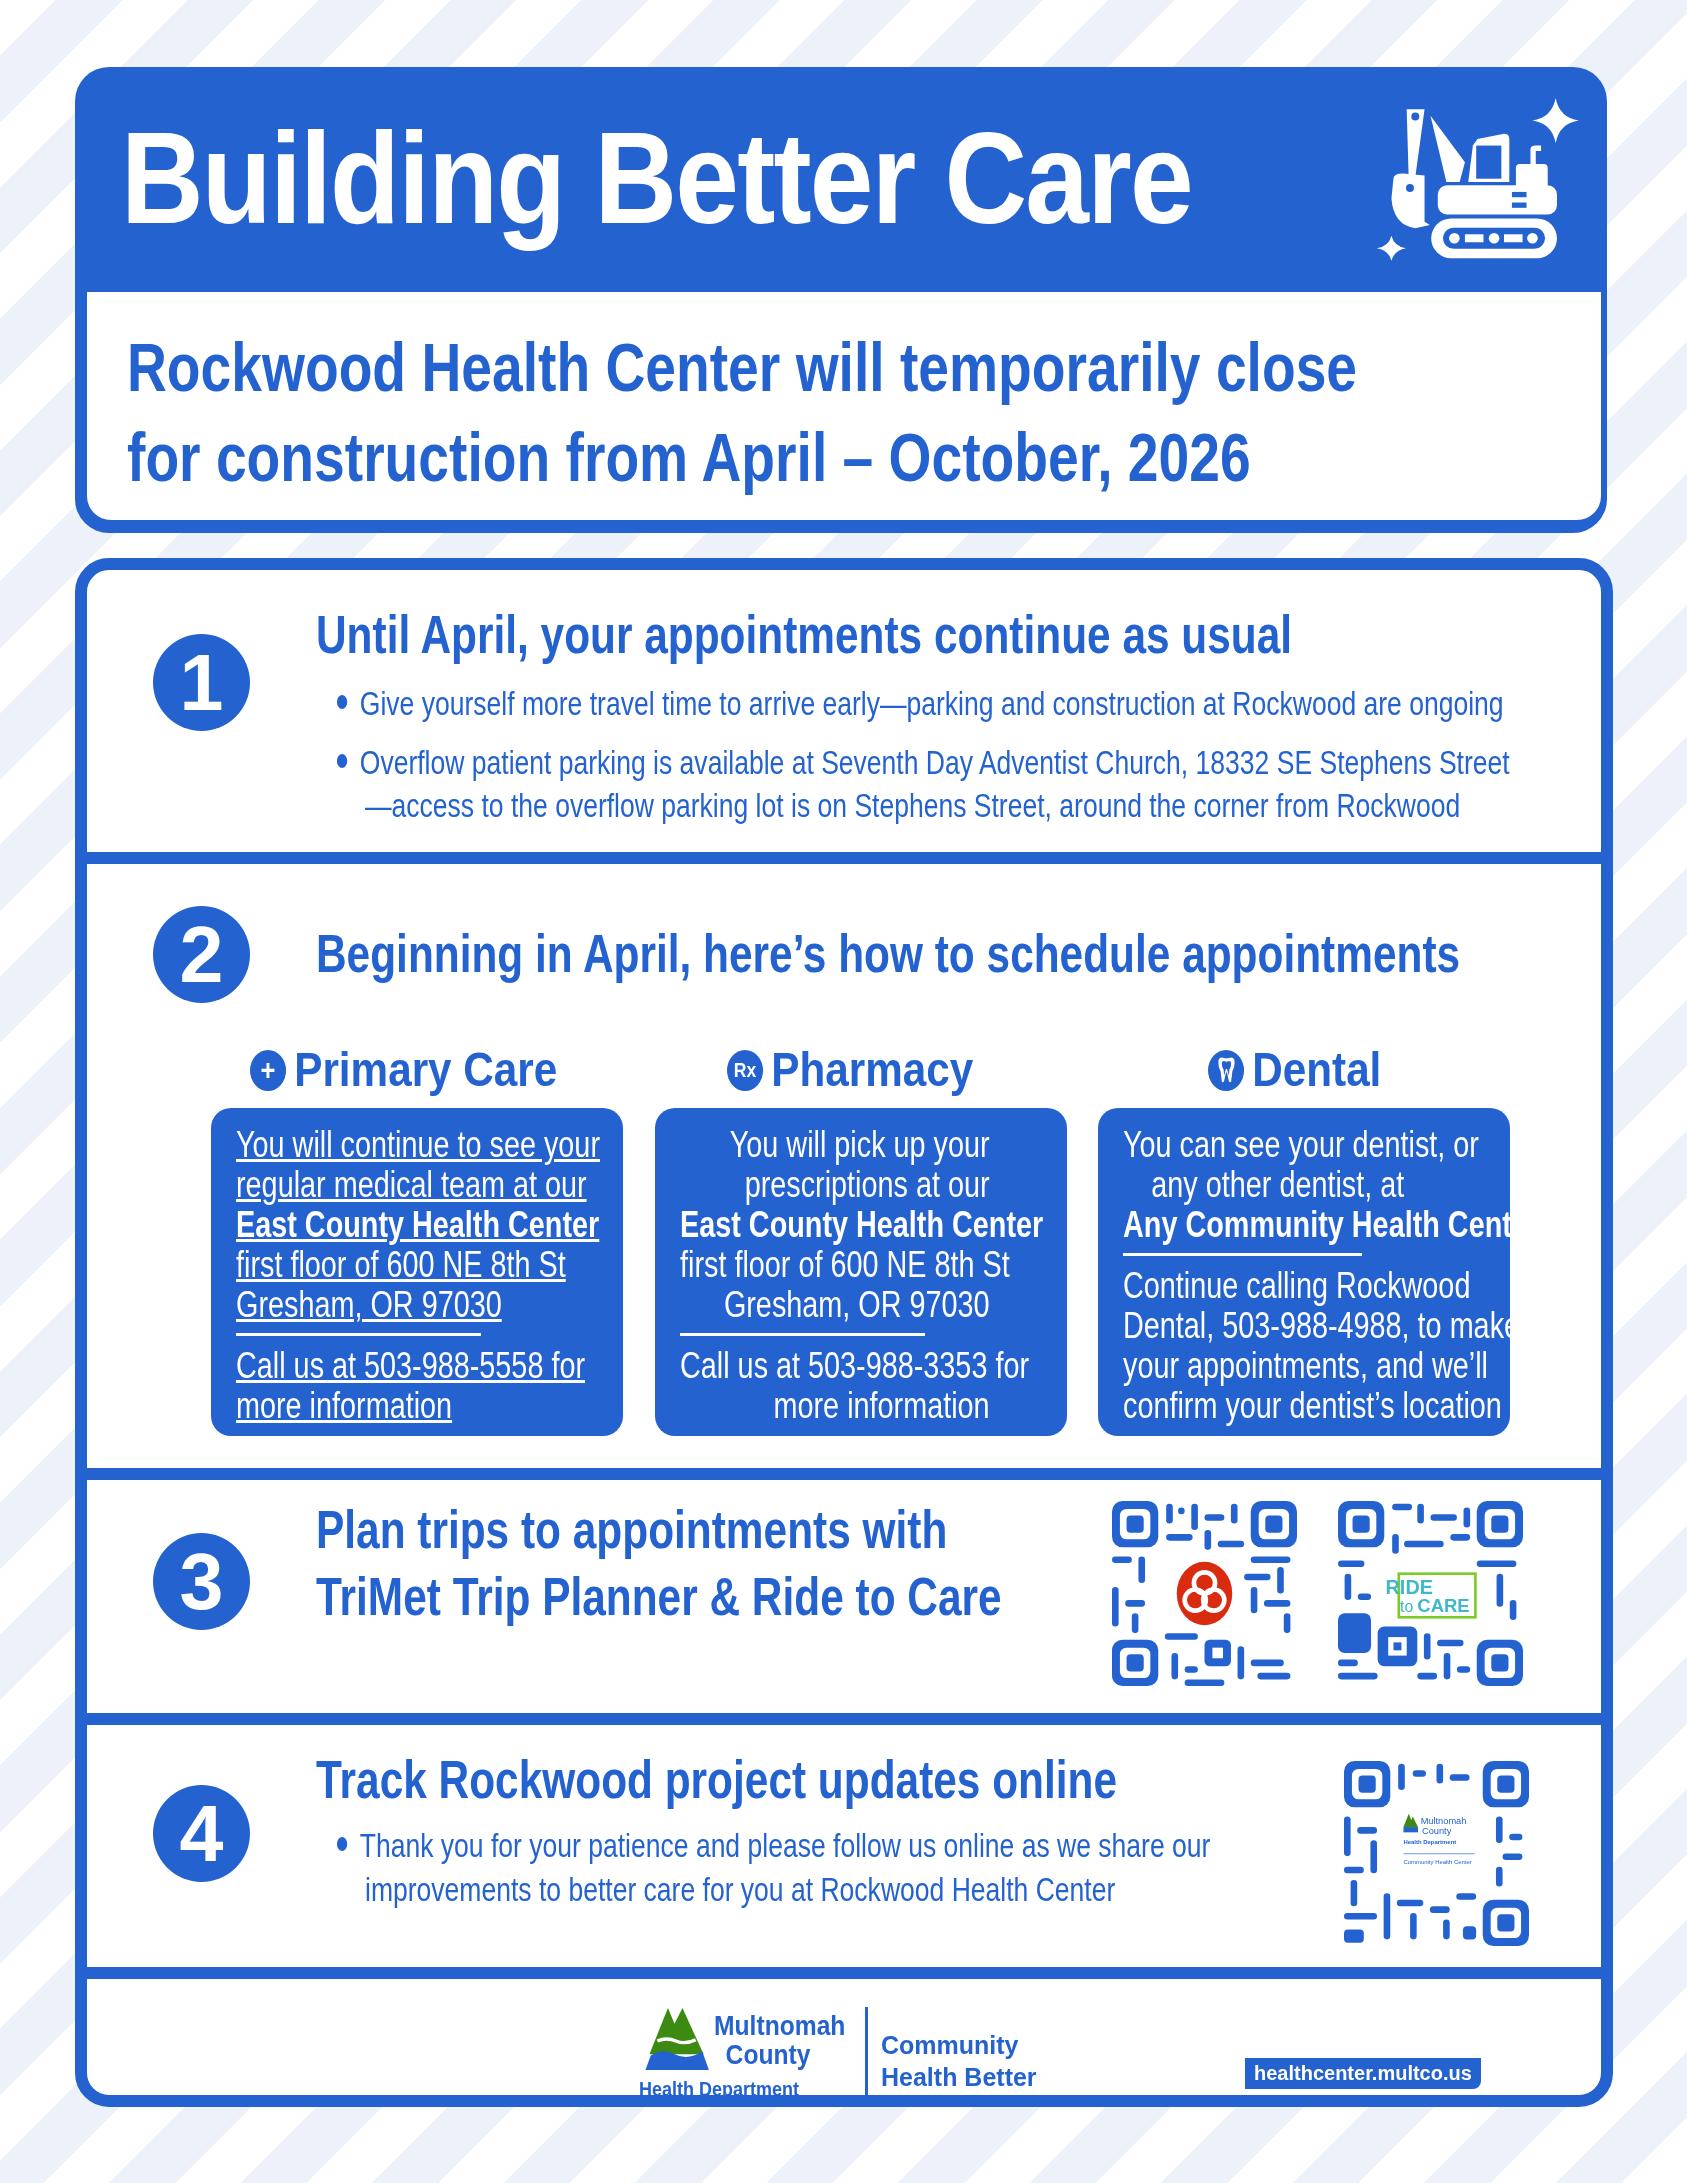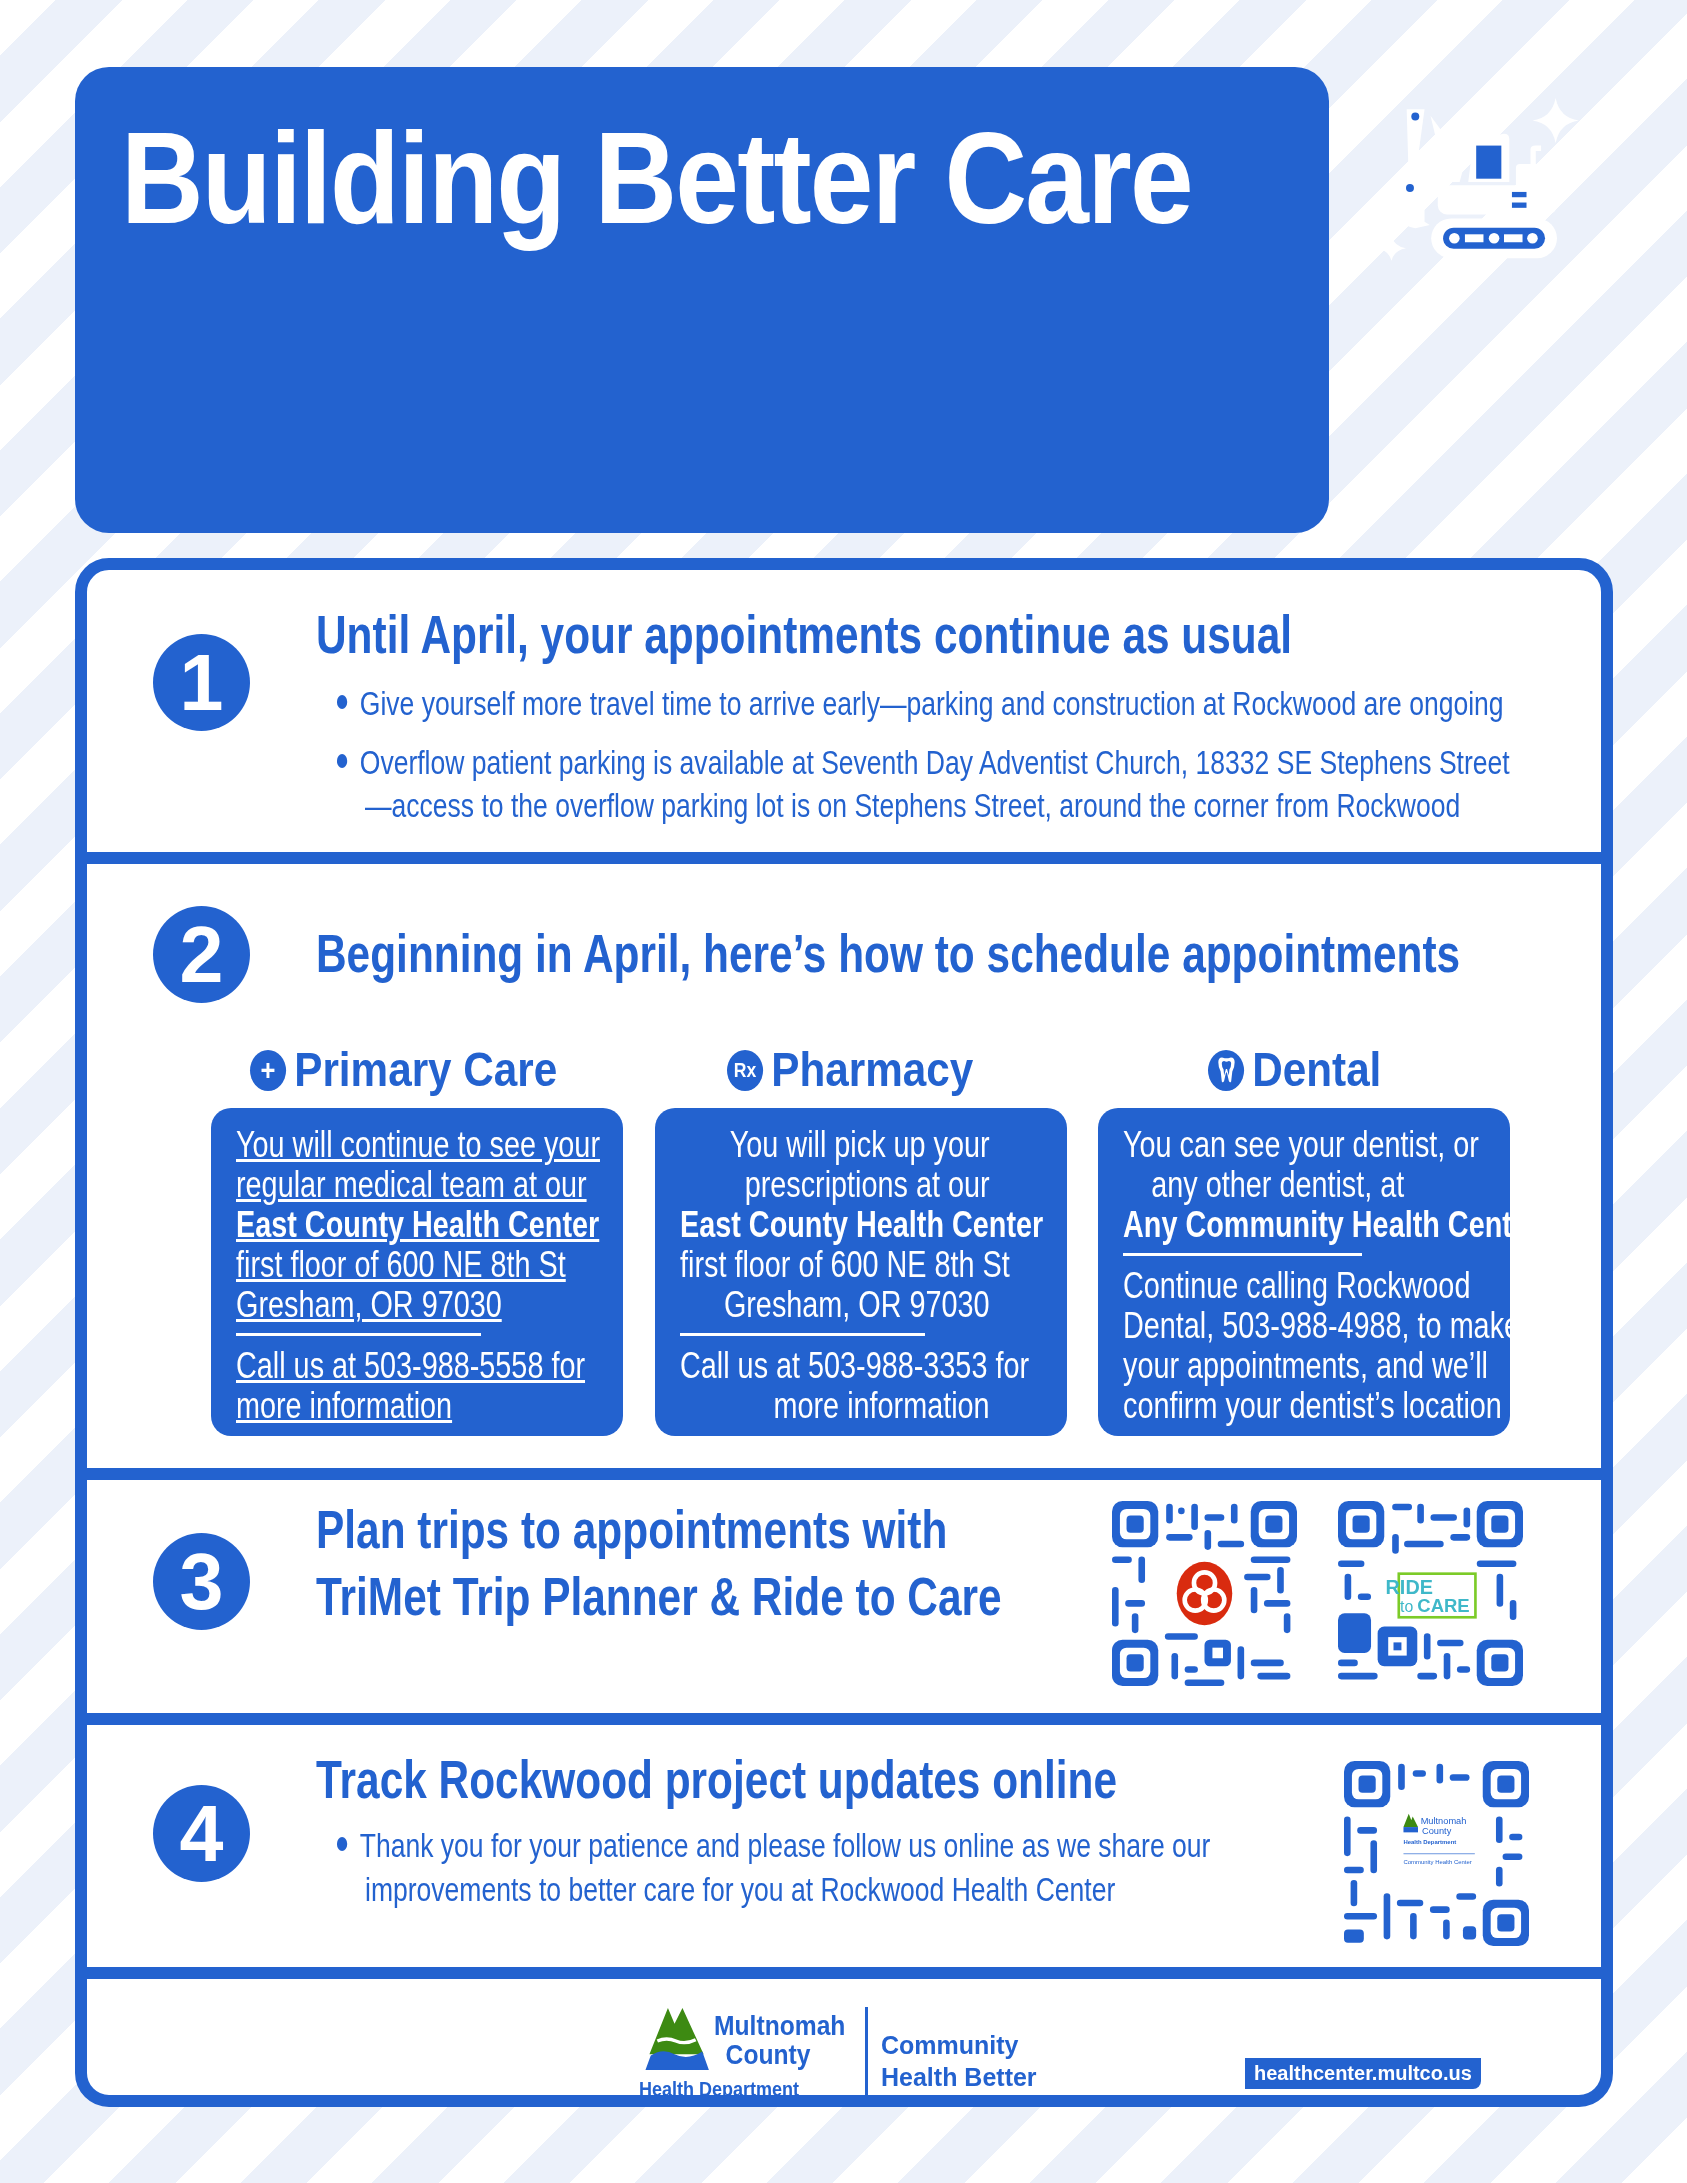--- a/index.html
+++ b/index.html
@@ -9,21 +9,21 @@
     overflow: hidden;
     font-family: "Liberation Sans", "DejaVu Sans", sans-serif;
     background-color: #ffffff;
     background-image: repeating-linear-gradient(-45deg, #ffffff 0px, #ffffff 46px, #ecf1fa 46px, #ecf1fa 93px);
     color: #2362cf;
   }
   .abs { position: absolute; }
 
   
   #header-box {
-    left: 75px; top: 67px; width: 1254px; height: 466px;
+    left: 75px; top: 67px; width: 1532px; height: 466px;
     background: #2362cf;
     border-radius: 34px;
   }
   #title {
     position: absolute; left: 46px; top: 46px;
     font-family: "Liberation Sans", sans-serif;
     font-weight: bold; font-size: 130px; letter-spacing: -2px;
     color: #ffffff; line-height: 1;
     transform: scaleX(0.88); transform-origin: left center;
     white-space: nowrap;
@@ -127,20 +127,24 @@
 
       <rect x="112" y="200" width="190" height="60" rx="30"></rect>
       <rect x="130" y="214" width="154" height="32" rx="16" fill="#2362cf"></rect>
       <circle cx="147" cy="230" r="8"></circle>
         <circle cx="207" cy="230" r="8"></circle>
         <circle cx="265" cy="230" r="8"></circle>
       <rect x="163" y="224" width="28" height="12"></rect>
         <rect x="222" y="224" width="28" height="12"></rect>
     </g>
   </svg>
+  <div id="subtitle-box">
+    <div class="subtitle-line" style="top:41px;">Rockwood Health Center will temporarily close</div>
+    <div class="subtitle-line" style="top:131px;">for construction from April – October, 2026</div>
+  </div>
 </div>
 
 <div id="main-box" class="abs">
 
   <div>
     <div class="num-circle" style="left:66px; top:64px;">1</div>
     <div class="sec-heading" style="left:229px; top:38px;">Until April, your appointments continue as usual</div>
     <div class="bullet" style="left:250px; top:116px;"><span class="dot"></span><span>Give yourself more travel time to arrive early—parking and construction at Rockwood are ongoing</span></div>
     <div class="bullet" style="left:250px; top:175px;"><span class="dot"></span><span>Overflow patient parking is available at Seventh Day Adventist Church, 18332 SE Stephens Street</span></div>
     <div class="bullet" style="left:278px; top:218px;">—access to the overflow parking lot is on Stephens Street, around the corner from Rockwood</div>

